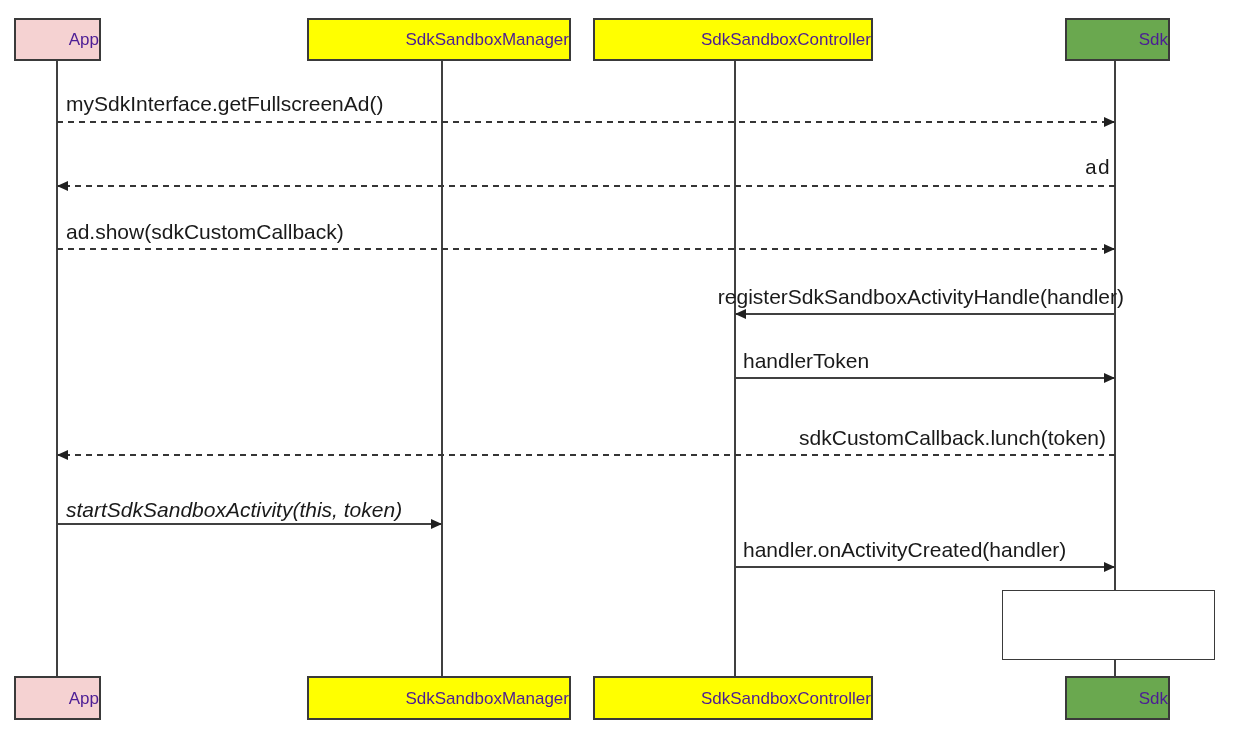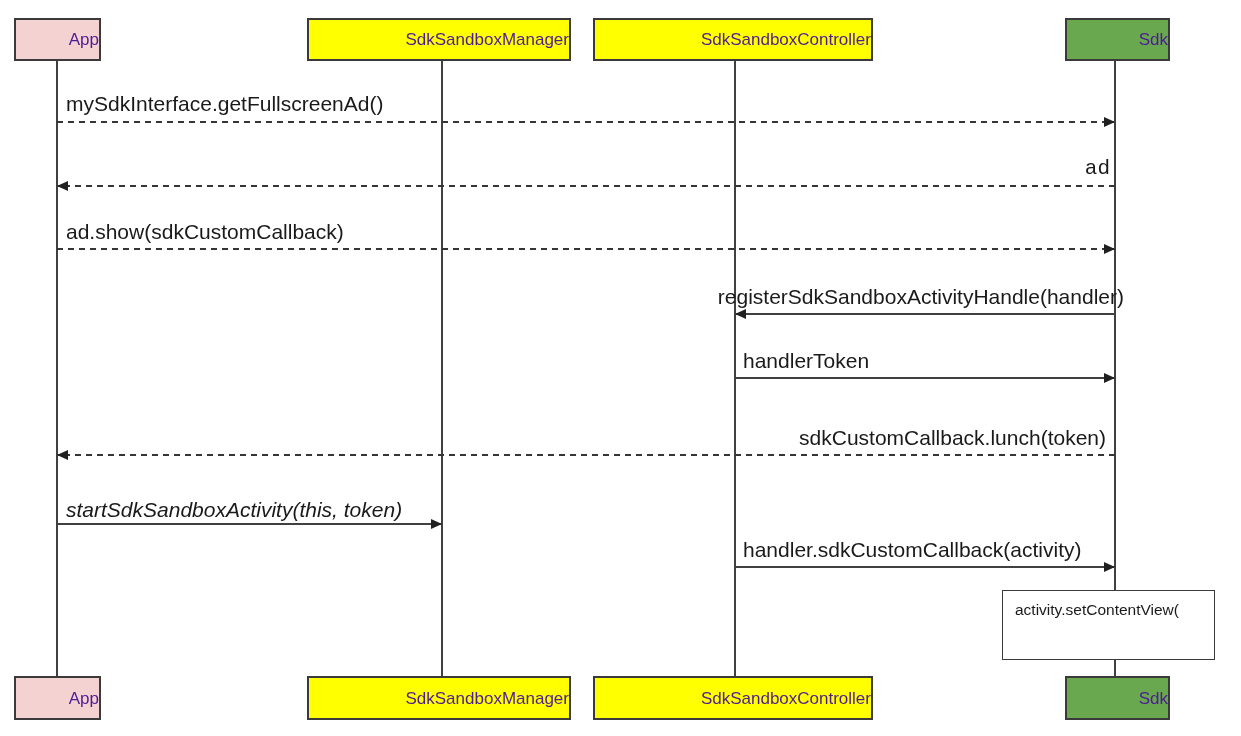--- a/index.html
+++ b/index.html
@@ -120,21 +120,20 @@
       </div>
     </div>
   <div id="labels-layer">
       <div class="msg-label" style="top: 92px; left: 66px;">mySdkInterface.getFullscreenAd()</div>
       <div class="msg-label right" style="top: 157px; left: 4px; width: 1106px; font-family: Liberation Mono, monospace;">ad</div>
       <div class="msg-label" style="top: 220px; left: 66px;">ad.show(sdkCustomCallback)</div>
       <div class="msg-label right" style="top: 285px; left: 0px; width: 1124px;">registerSdkSandboxActivityHandle(handler)</div>
       <div class="msg-label" style="top: 349px; left: 743px;">handlerToken</div>
       <div class="msg-label right" style="top: 426px; left: 0px; width: 1106px;">sdkCustomCallback.lunch(token)</div>
       <div class="msg-label" style="top: 498px; left: 66px; font-style: italic;">startSdkSandboxActivity(this, token)</div>
-      <div class="msg-label" style="top: 538px; left: 743px;">handler.sdkCustomCallback(activity)</div>
+      <div class="msg-label" style="top: 538px; left: 743px;">handler.onActivityCreated(handler)</div>
     </div>
   <div id="notes-layer">
       <div class="note-box" style="left: 1002px; top: 590px; width: 213px; height: 70px;">
-        <div>activity.setContentView(</div>
       </div>
     </div>
 
 </div>
 
 </body></html>

